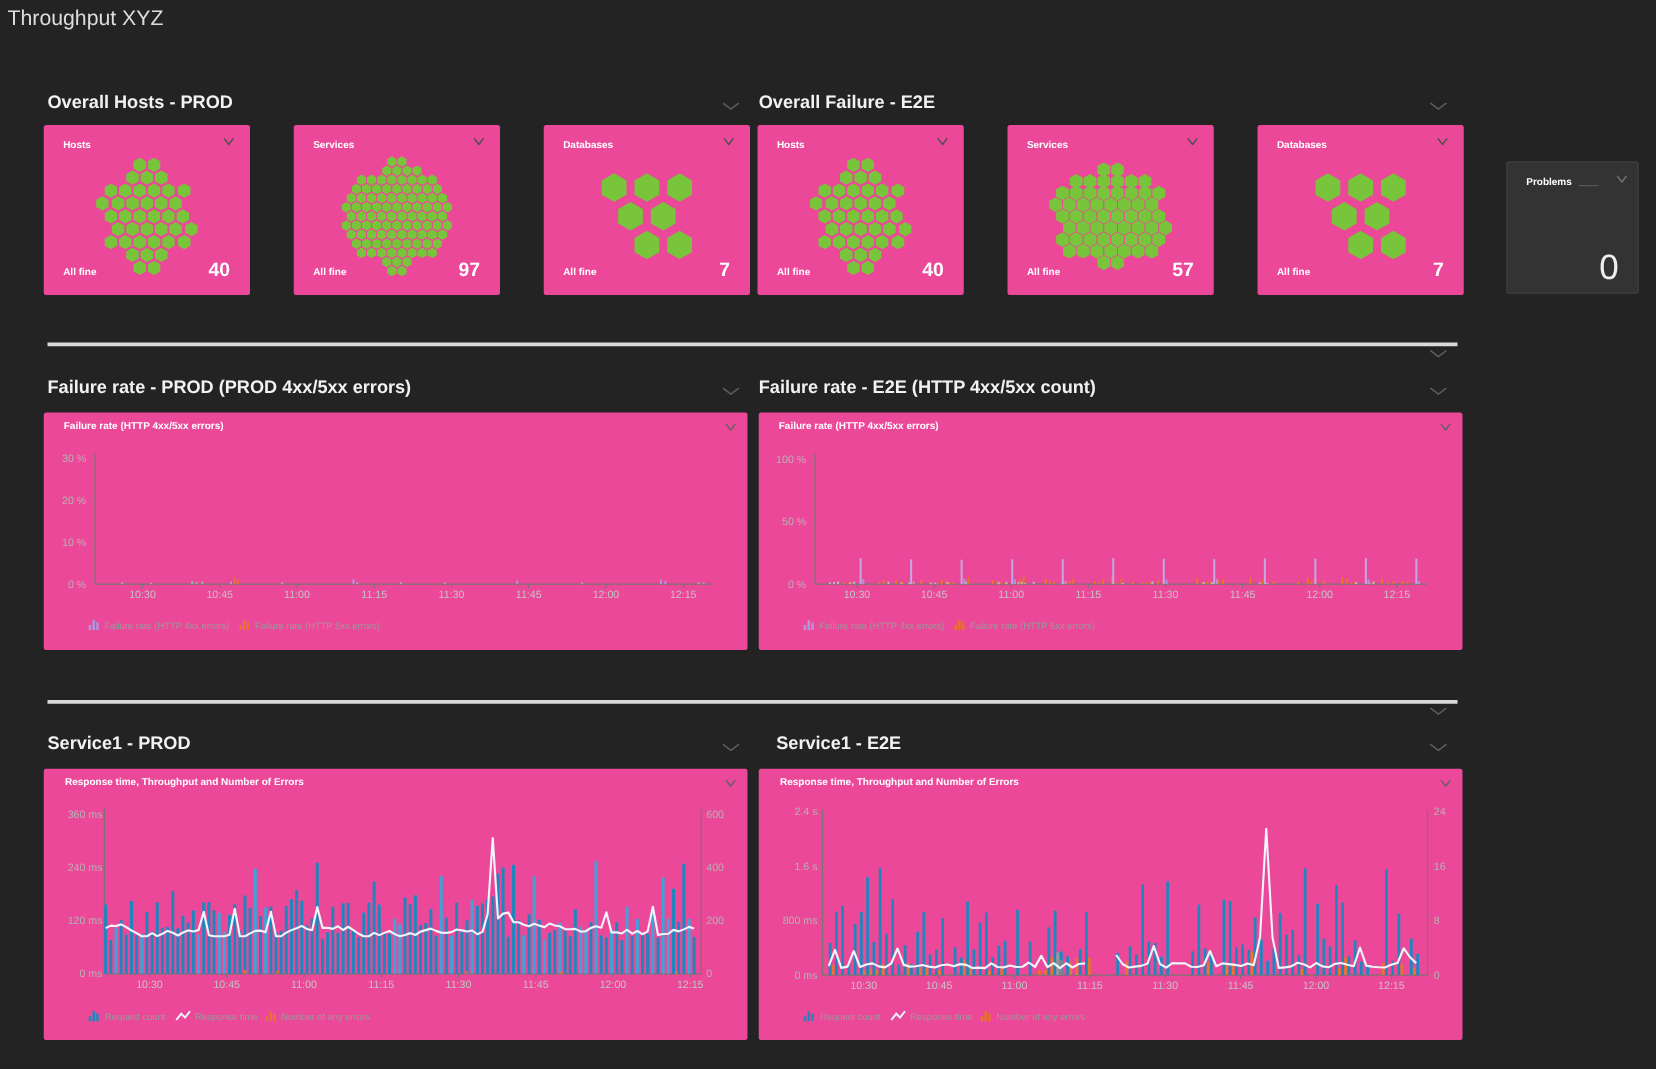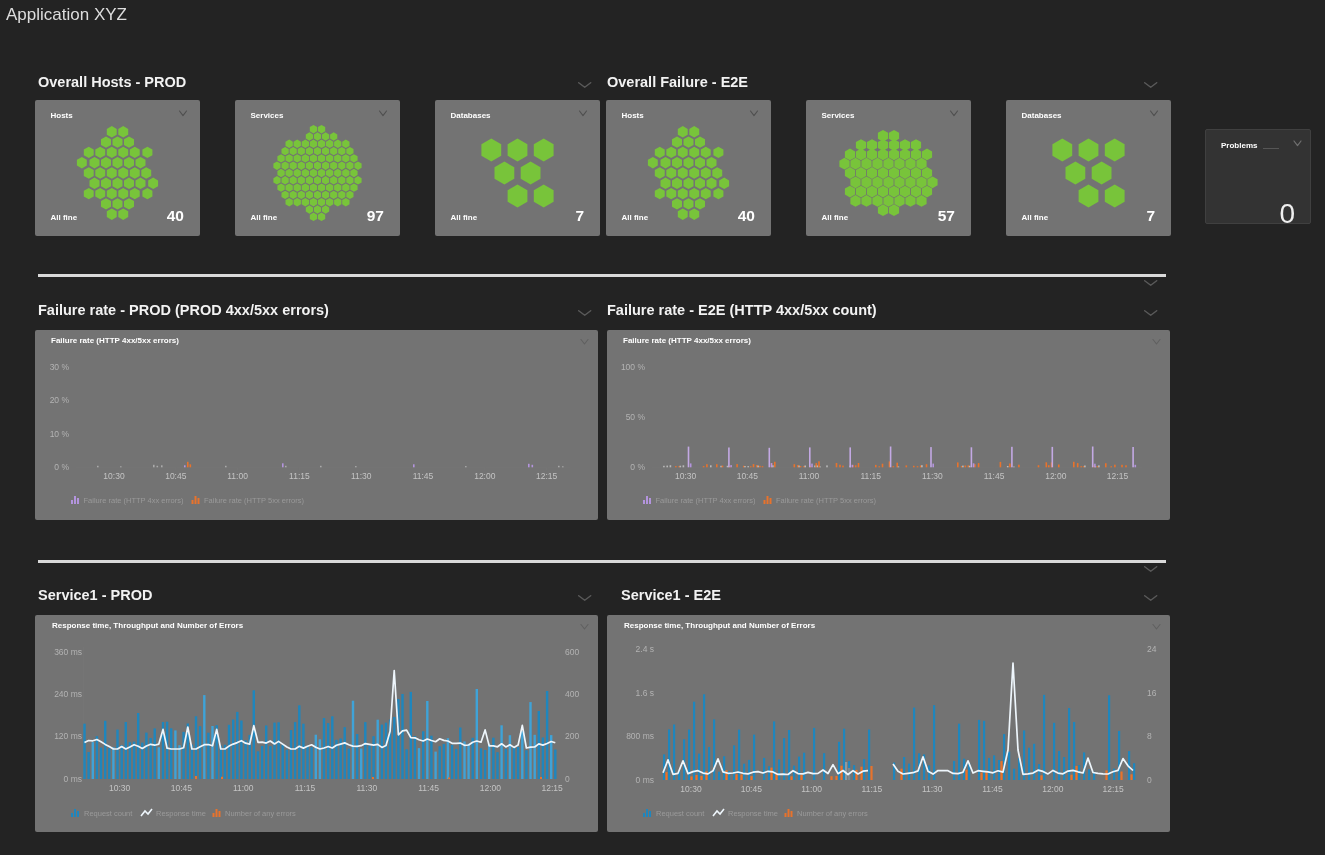--- a/index.html
+++ b/index.html
@@ -1,27 +1,27 @@
 <!DOCTYPE html>
 <html><head><meta charset="utf-8"><style>
 * { margin:0; padding:0; box-sizing:border-box; }
 body { width:1325px; height:855px; background:#232323; font-family:"Liberation Sans",sans-serif; overflow:hidden; }
 .abs { position:absolute; }
-.tile { position:absolute; background:#737373; border-radius:2px; }
+.tile { position:absolute; background:#ec4899; border-radius:2px; }
 .sh { position:absolute; font-size:14.5px; font-weight:bold; color:#f2f2f2; }
 .th { font-size:8px; font-weight:bold; fill:#ffffff; font-family:"Liberation Sans",sans-serif; }
 .num { font-size:15.5px; font-weight:bold; fill:#ffffff; font-family:"Liberation Sans",sans-serif; }
 .cth { font-size:8px; font-weight:bold; fill:#ffffff; font-family:"Liberation Sans",sans-serif; }
 .yl { font-size:8.5px; fill:#b3b3b3; font-family:"Liberation Sans",sans-serif; }
 .xl { font-size:8.5px; fill:#c4c4c4; font-family:"Liberation Sans",sans-serif; }
 .lg { font-size:7.5px; fill:#9a9a9a; font-family:"Liberation Sans",sans-serif; }
 svg { position:absolute; left:0; top:0; }
 .tile svg { position:static; display:block; }
 </style></head><body>
-<div class="abs" style="left:6px;top:5px;font-size:17px;color:#dddddd">Application XYZ</div>
+<div class="abs" style="left:6px;top:5px;font-size:17px;color:#dddddd">Throughput XYZ</div>
 <div class="sh" style="left:38px;top:74px">Overall Hosts - PROD</div>
 <svg class="abs" style="left:578px;top:82px" width="14" height="7">
     <polyline points="0.7,0.7 6.7,5.3 12.7,0.7" fill="none" stroke="#5a5a5a" stroke-width="1.4" stroke-linecap="round" stroke-linejoin="round"></polyline>
   </svg>
 <div class="sh" style="left:607px;top:74px">Overall Failure - E2E</div>
 <svg class="abs" style="left:1144px;top:82px" width="14" height="7">
     <polyline points="0.7,0.7 6.7,5.3 12.7,0.7" fill="none" stroke="#5a5a5a" stroke-width="1.4" stroke-linecap="round" stroke-linejoin="round"></polyline>
   </svg>
 <div class="tile" style="left:35px;top:100px;width:165px;height:136px">
 <svg width="165" height="136">
@@ -312,21 +312,21 @@
       <polygon points="82.5,38.6 92.4,44.3 92.4,55.7 82.5,61.4 72.6,55.7 72.6,44.3" fill="#78c43a"></polygon>
       <polygon points="108.7,38.6 118.6,44.3 118.6,55.7 108.7,61.4 98.8,55.7 98.8,44.3" fill="#78c43a"></polygon>
       <polygon points="69.4,61.6 79.3,67.3 79.3,78.7 69.4,84.4 59.5,78.7 59.5,67.3" fill="#78c43a"></polygon>
       <polygon points="95.6,61.6 105.5,67.3 105.5,78.7 95.6,84.4 85.7,78.7 85.7,67.3" fill="#78c43a"></polygon>
       <polygon points="82.5,84.6 92.4,90.3 92.4,101.7 82.5,107.4 72.6,101.7 72.6,90.3" fill="#78c43a"></polygon>
       <polygon points="108.7,84.6 118.6,90.3 118.6,101.7 108.7,107.4 98.8,101.7 98.8,90.3" fill="#78c43a"></polygon>
 <text x="15.5" y="120" class="th" font-size="8.5">All fine</text>
 <text x="149" y="121" class="num" text-anchor="end">7</text>
 </svg>
   </div>
-<div class="tile" style="left:1205px;top:129px;width:106px;height:95px;background:#333333;border:1px solid #404040">
+<div class="tile" style="left:1205px;top:129px;width:106px;height:106px;background:#333333;border:1px solid #404040">
 <svg width="104" height="105">
 <text x="15" y="18" class="th">Problems</text>
 <line x1="57" y1="18.5" x2="73" y2="18.5" stroke="#565656" stroke-width="1"></line>
 <polyline points="88,11 91.5,15.6 95,11" fill="none" stroke="#707070" stroke-width="1.2" stroke-linecap="round" stroke-linejoin="round"></polyline>
 <text x="89" y="93" text-anchor="end" font-size="28" fill="#efefef" font-family="Liberation Sans,sans-serif">0</text>
 </svg>
   </div>
 <div class="abs" style="left:38px;top:274px;width:1128px;height:2.6px;background:#d9d9d9"></div>
 <svg class="abs" style="left:1144px;top:280px" width="14" height="7">
     <polyline points="0.7,0.7 6.7,5.3 12.7,0.7" fill="none" stroke="#5a5a5a" stroke-width="1.4" stroke-linecap="round" stroke-linejoin="round"></polyline>

